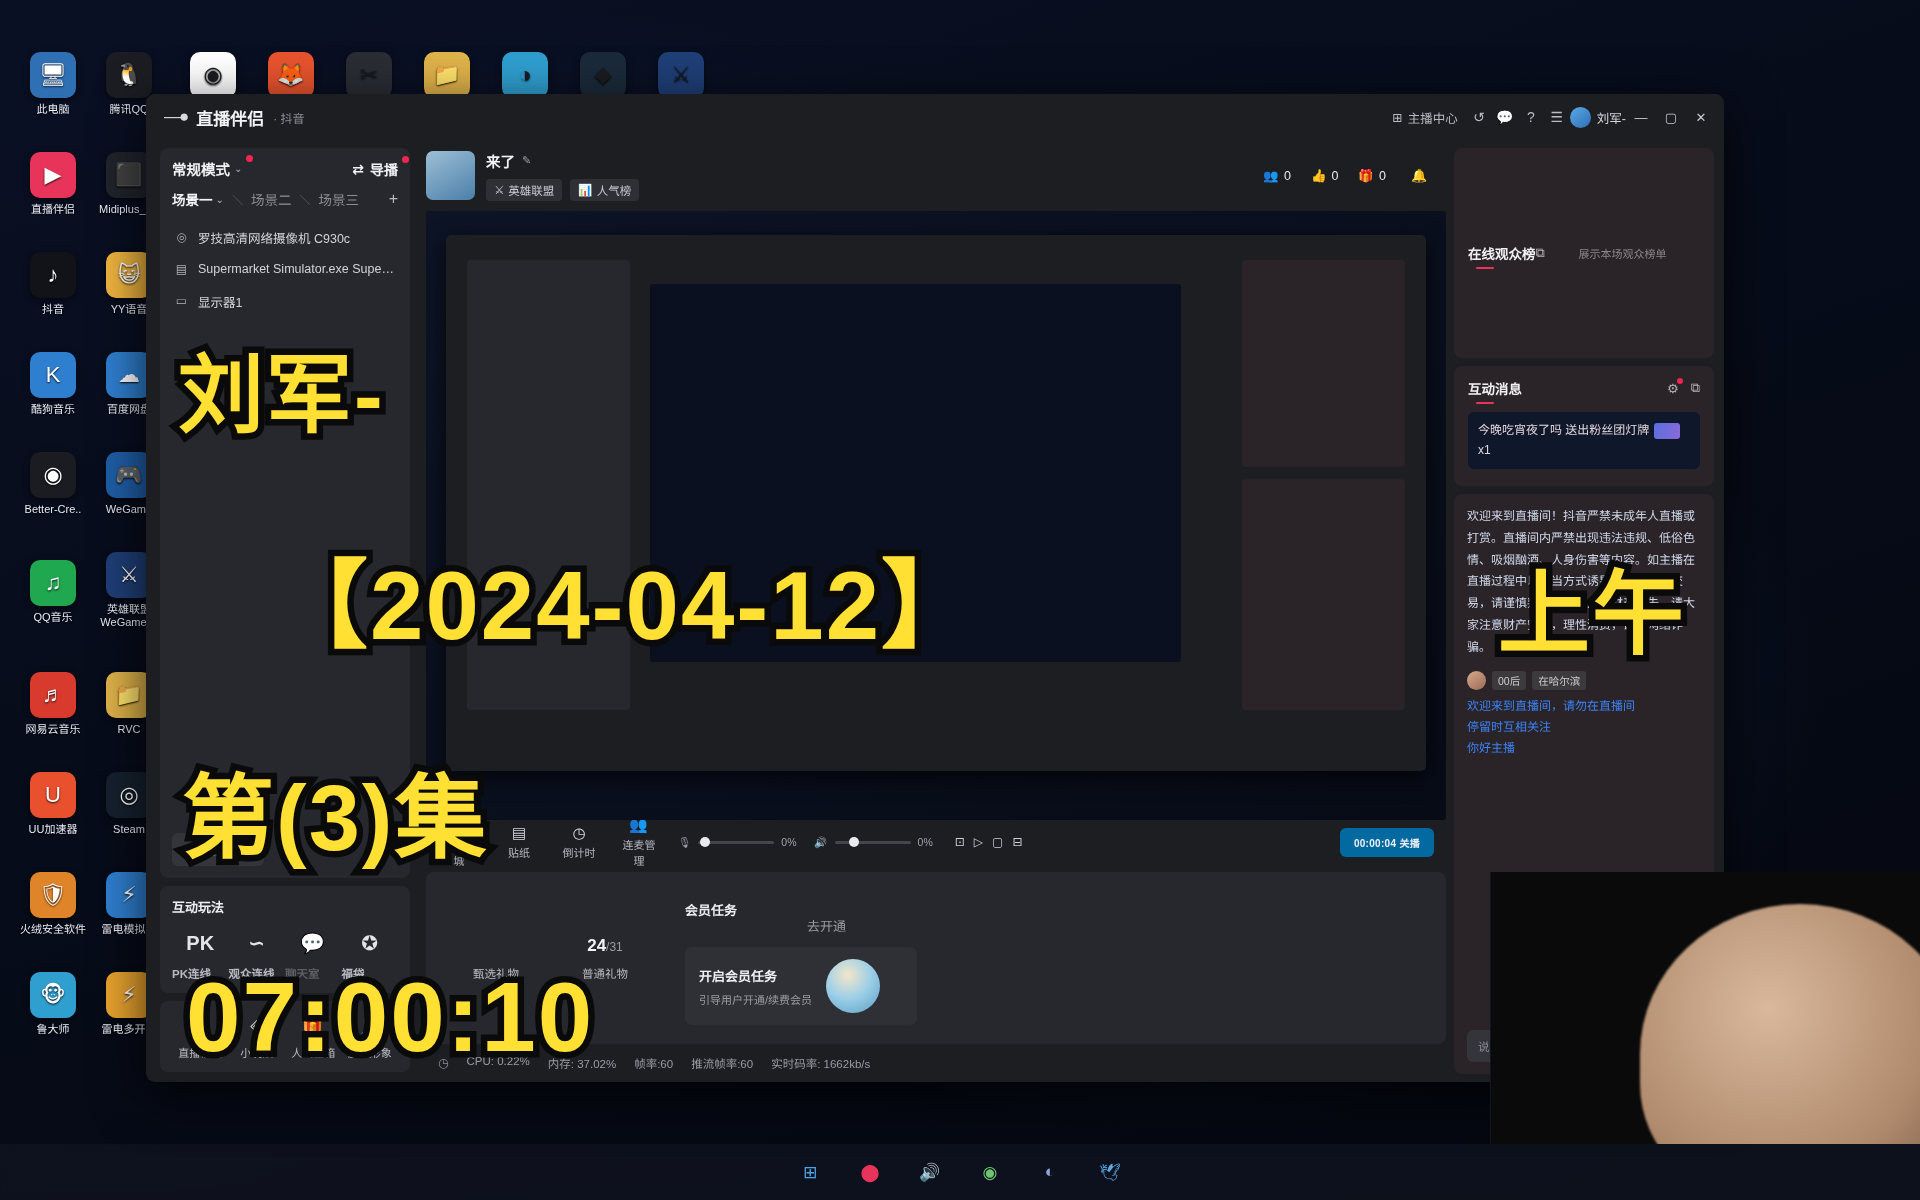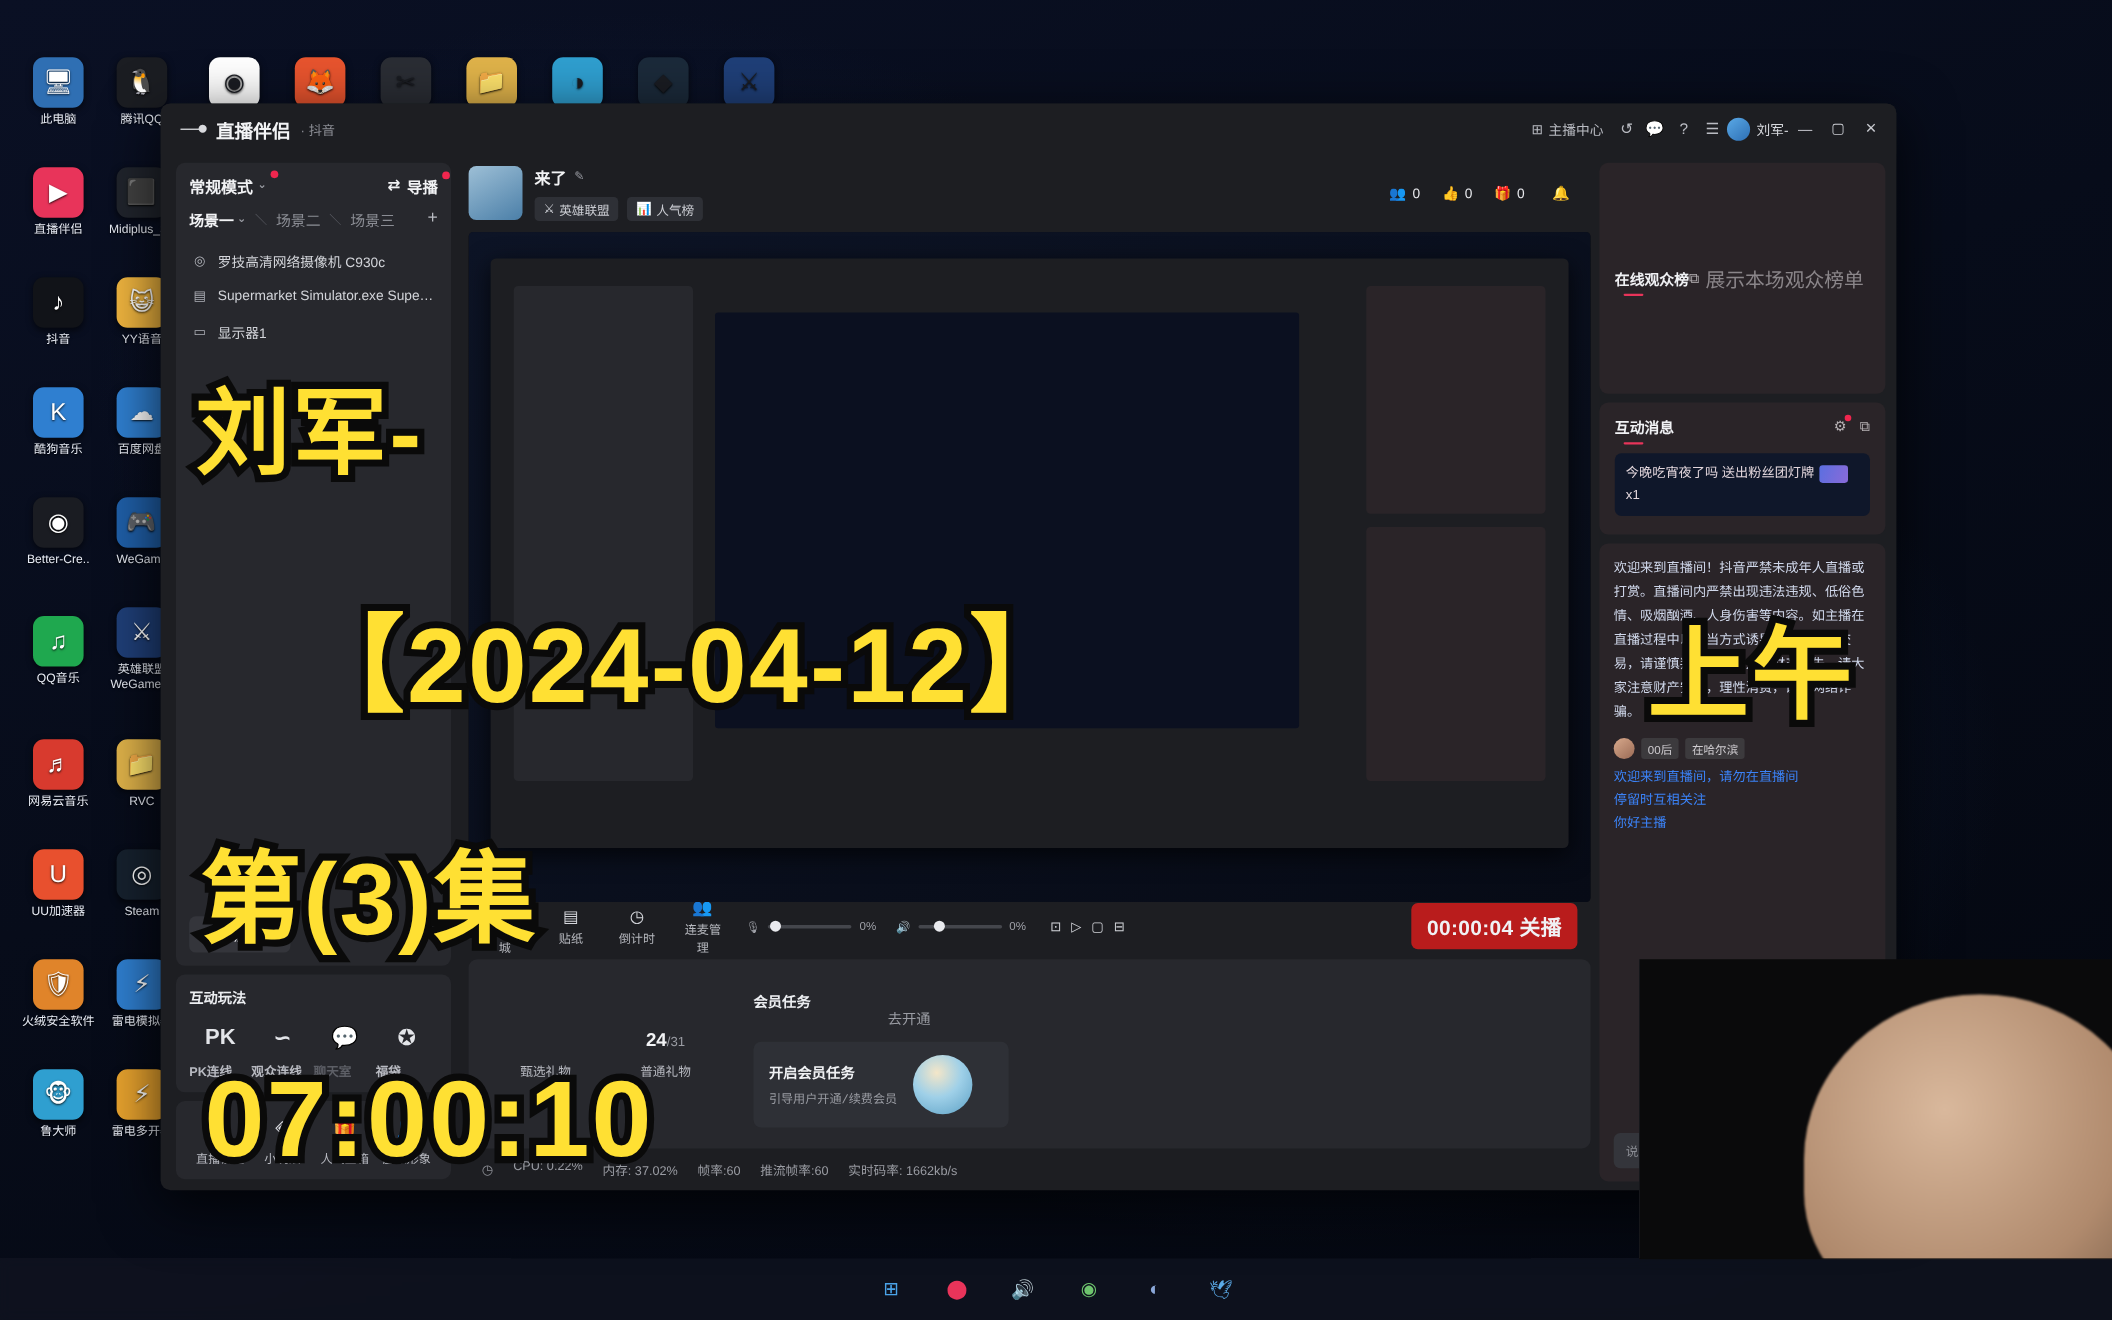--- a/index.html
+++ b/index.html
@@ -137,34 +137,34 @@
   .preview .nested { position: absolute; inset: 0; }
   .pvtoolbar { height: 44px; display: flex; align-items: center; gap: 18px;
                padding: 0 12px 0 18px; font-size: 11px; color: #b5b7bd; }
   .pvtool { text-align: center; width: 42px; }
   .pvtool .pvi { font-size: 15px; color: #d5d7dc; display: block; margin-bottom: 2px; }
   .slider { display: flex; align-items: center; gap: 7px; font-size: 10.5px; color: #9fa1a8; }
   .track { width: 76px; height: 3px; background: #44464c; border-radius: 2px; position: relative; }
   .track i { position: absolute; top: -3.5px; width: 10px; height: 10px; border-radius: 50%;
              background: #e9eaee; }
   .pvctl { display: flex; gap: 9px; margin-left: 4px; color: #cfd1d6; font-size: 12px; }
-  .closebar { margin-left: auto; background: #b91c1c; border-radius: 6px; padding: 7px 14px;
-              font-size: 19px; font-weight: 700; color: #f0f1f4; letter-spacing: .3px; }
+  .closebar { margin-left: auto; background: #0369a1; border-radius: 6px; padding: 7px 14px;
+              font-size: 10px; font-weight: 700; color: #f0f1f4; letter-spacing: .3px; }
 
   
   .taskstrip { height: 172px; flex: 0 0 172px; margin: 8px 0 0 6px;
                background: #27282d; border-radius: 8px; display: flex;
                align-items: stretch; padding: 12px 16px; gap: 26px; }
   .giftcard { display: flex; align-items: center; gap: 0; }
   .giftbox { width: 108px; text-align: center; }
   .giftbox .gn { font-size: 17px; font-weight: 700; color: #f2f3f5; }
   .giftbox .gn small { font-size: 12px; color: #9a9ca3; font-weight: 400; }
   .giftbox .gl2 { font-size: 11.5px; color: #b8bac1; margin-top: 9px; }
   .vdiv { width: 1px; background: #3a3c42; margin: 8px 0; }
-  .memcard { flex: 1; font-family: Liberation Mono, monospace; }
+  .memcard { flex: 1; }
   .memhdr { display: flex; align-items: center; gap: 70px; font-size: 13px; }
   .memhdr .mt { color: #eceef1; font-weight: 700; }
   .memhdr .mo { color: #9a9ca3; margin-top: 32px; }
   .membox { margin-top: 12px; background: #2e3036; border-radius: 7px; padding: 12px 14px;
             width: 232px; display: flex; align-items: center; gap: 14px; }
   .membox .mi { font-size: 13px; font-weight: 700; color: #f0f1f4; }
   .membox .ms { font-size: 11px; color: #9a9ca3; margin-top: 6px; }
   .heart { width: 54px; height: 54px; border-radius: 50%;
            background: radial-gradient(circle at 40% 30%, #f4e6c8, #9fd0e8 45%, #5a9fc4 100%);
            position: relative; filter: blur(.3px); }
@@ -180,21 +180,21 @@
   .rpanel { background: #2a2428; border-radius: 8px; padding: 12px 14px; }
   .rhdr { display: flex; align-items: center; }
   .rhdr .rt { font-size: 13.5px; font-weight: 700; color: #f0f1f4; position: relative; }
   .rhdr .rt::after { content:""; position: absolute; left: 8px; bottom: -6px; width: 18px;
                      height: 2.5px; background: #e8345a; border-radius: 2px; }
   .rhdr .ricons { margin-left: auto; display: flex; gap: 12px; align-items: center; }
   .rhdr .ricons span { color: #b6b1b4; font-size: 13px; position: relative; }
   .reddot { position: absolute; top: -3px; right: -4px; width: 6px; height: 6px;
             border-radius: 50%; background: #f0264e; }
   .rempty { flex: 1; display: flex; align-items: center; justify-content: center;
-            font-size: 18px; color: #8a8589; }
+            font-size: 11px; color: #8a8589; }
   .rank { height: 210px; display: flex; flex-direction: row; }
   .msgs { height: 120px; display: flex; flex-direction: column; }
   .msgrow { margin-top: 14px; background: #0f172a; border-radius: 6px; padding: 8px 10px;
             font-size: 12px; color: #e2d6dc; line-height: 1.7; }
   .msgrow .gift { display: inline-block; vertical-align: middle; width: 26px; height: 16px;
                   border-radius: 3px; background: linear-gradient(110deg,#5b6fe0,#8a6ad8);
                   margin-left: 5px; }
   .chatpanel { flex: 1; background: #2a2428; border-radius: 8px; padding: 12px 13px;
                min-height: 0; display: flex; flex-direction: column; gap: 12px; overflow: hidden; }
   .sysmsg { font-size: 12px; line-height: 1.82; color: #cfd7ea; }

